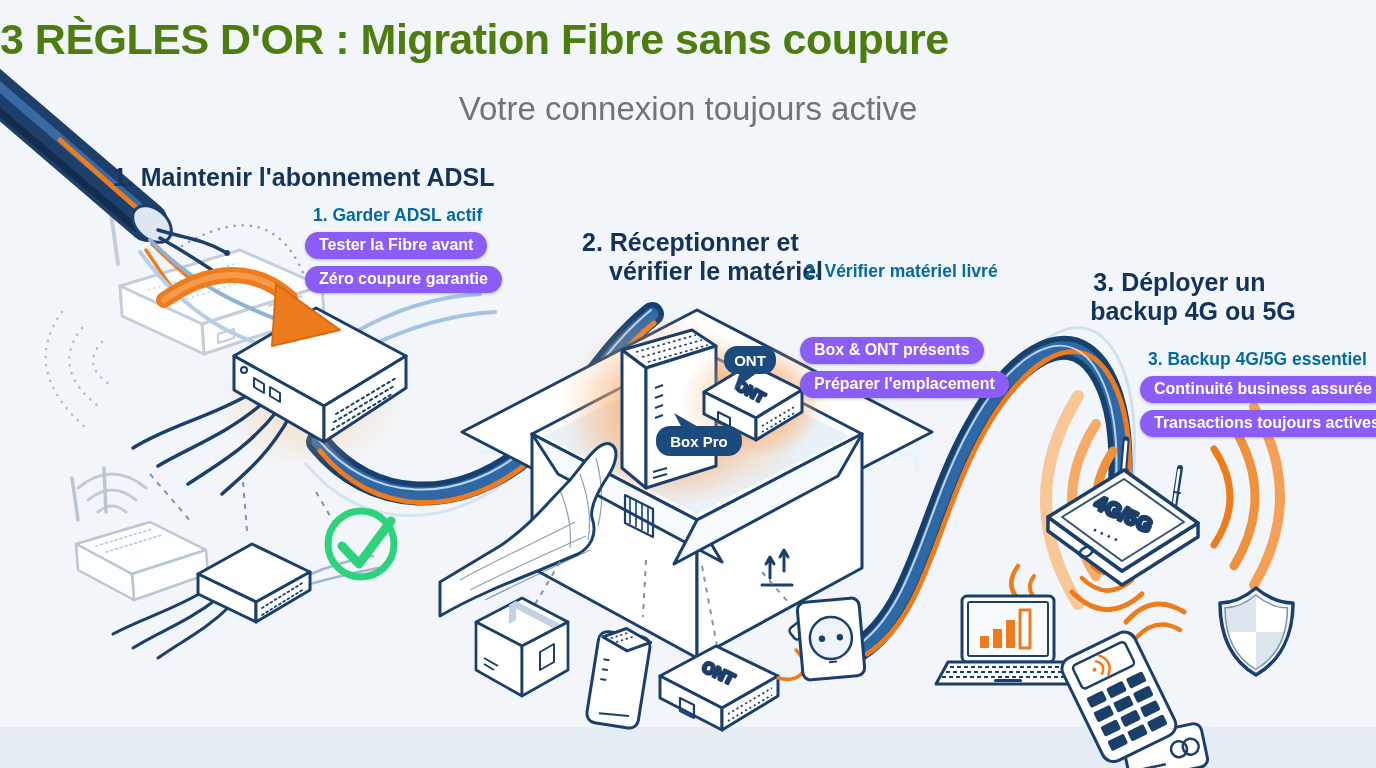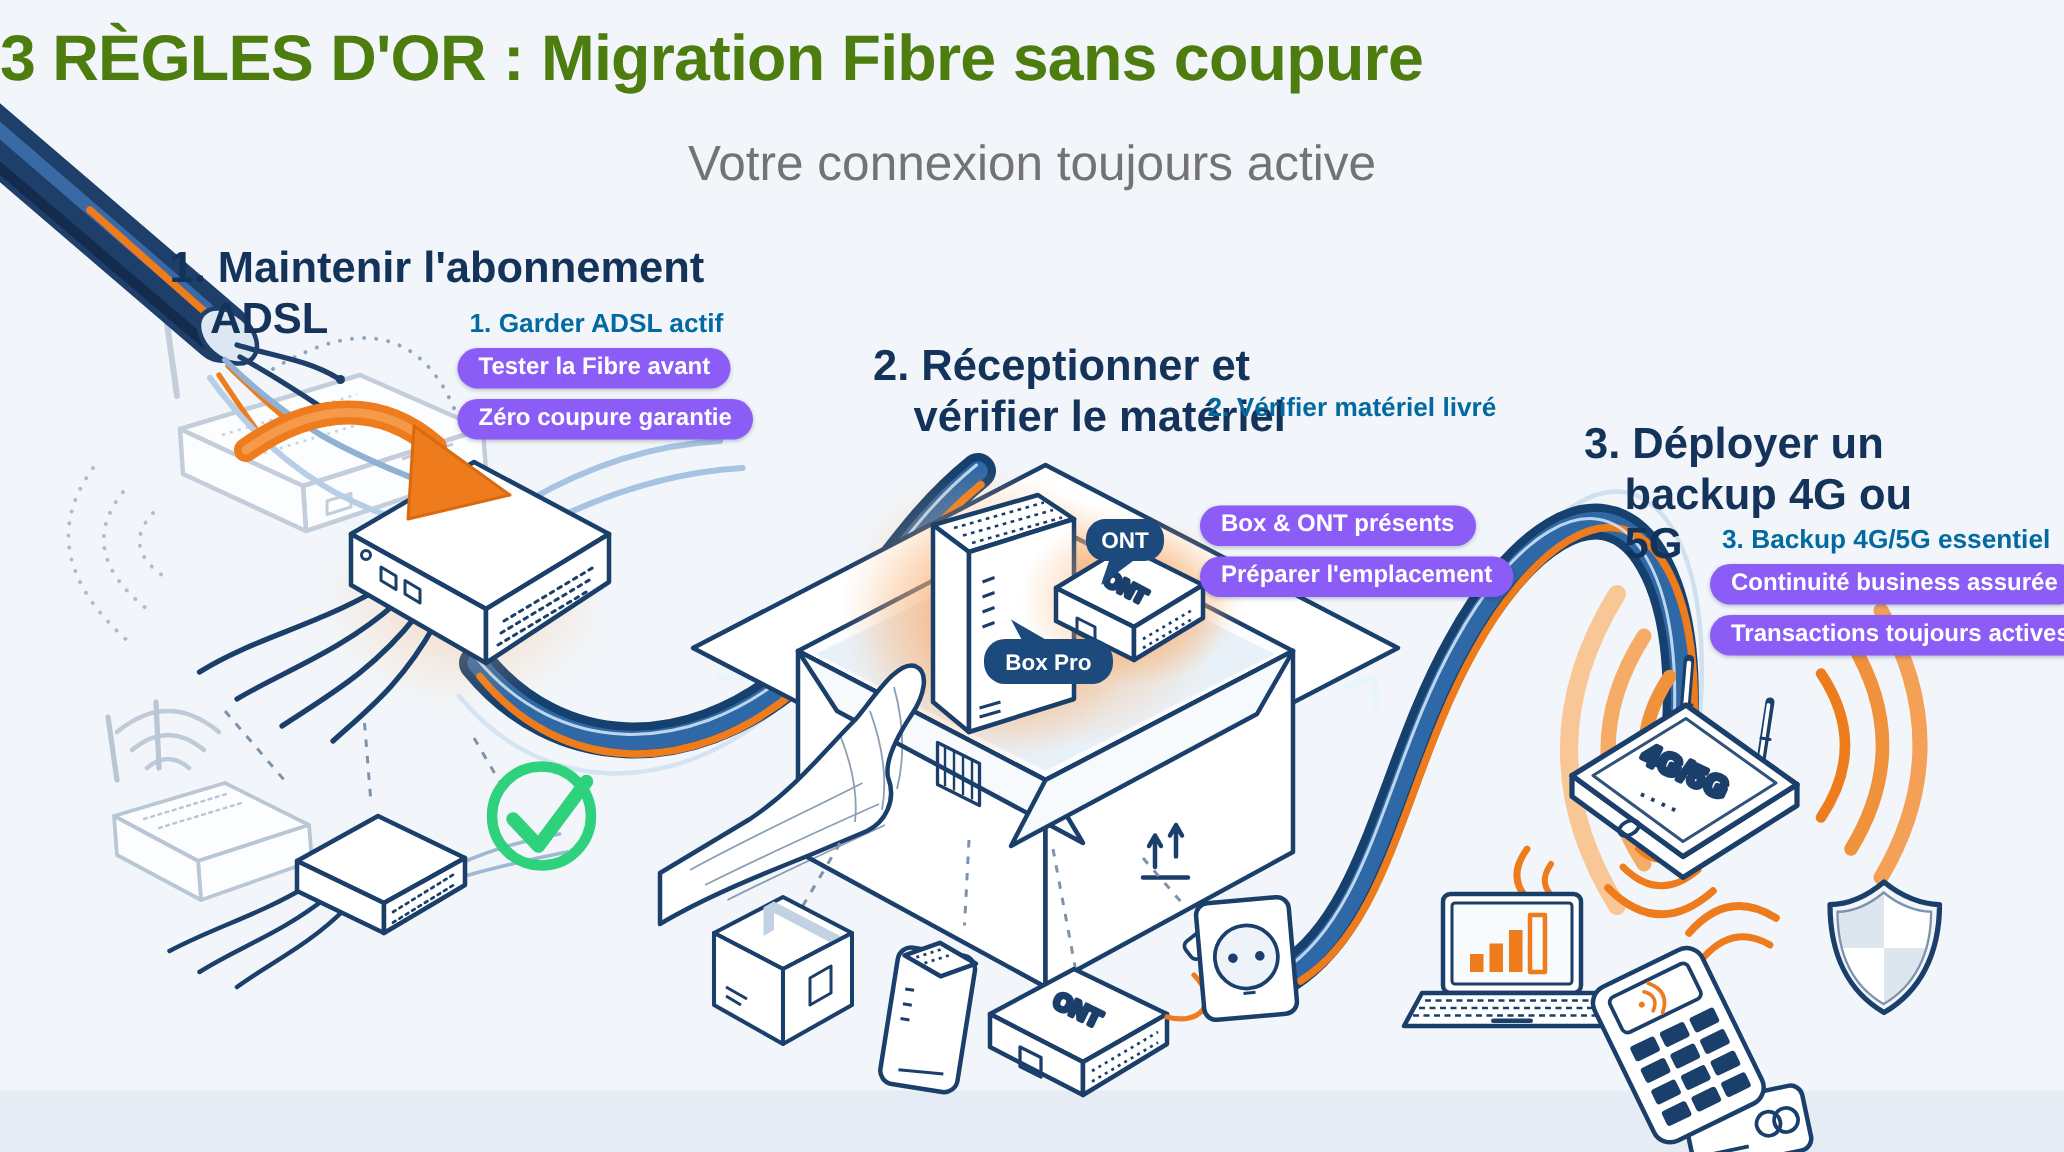--- a/index.html
+++ b/index.html
@@ -4,25 +4,25 @@
 <style>
   html,body{margin:0;padding:0;background:#ffffff;}
   .canvas{position:relative;width:1376px;height:768px;background:#f2f6fa;overflow:hidden;
           font-family:"Liberation Sans",sans-serif;}
   .art{position:absolute;left:0;top:0;}
   svg text{font-family:"Liberation Sans",sans-serif;}
   .title{position:absolute;left:0;top:15px;width:100%;text-align:left;
          font-size:43px;font-weight:800;color:#4d7c0f;letter-spacing:-0.5px;}
   .subtitle{position:absolute;left:0;top:90px;width:100%;text-align:center;
             font-size:33px;font-weight:400;color:#737373;}
-  .step-heading{position:absolute;font-weight:700;color:#14335a;font-size:29px;line-height:1.16;
+  .step-heading{position:absolute;font-weight:700;color:#14335a;font-size:25px;line-height:1.16;
                 text-indent:-27px;padding-left:27px;}
   .h1{left:113px;top:163px;width:370px;}
   .h2{left:582px;top:228px;width:264px;}
-  .h3{left:1056px;top:280px;width:220px;}
+  .h3{left:1056px;top:268px;width:220px;text-align:center;}
   .sub-label{position:absolute;font-size:17.5px;font-weight:700;color:#0369a1;white-space:nowrap;}
   .s1{left:313px;top:205px;}
   .s2{left:805px;top:261px;}
   .s3{left:1148px;top:349px;}
   .pill-group{position:absolute;display:flex;flex-direction:column;align-items:flex-start;gap:7px;}
   .g1{left:305px;top:232px;}
   .g2{left:800px;top:289px;margin-top:48px;}
   .g3{left:1140px;top:376px;}
   .pill{background:#8b5cf6;color:#fff;font-size:16px;font-weight:700;padding:4px 14px 5px;
         border-radius:999px;white-space:nowrap;box-shadow:0 1px 3px rgba(20,50,90,.3);}

